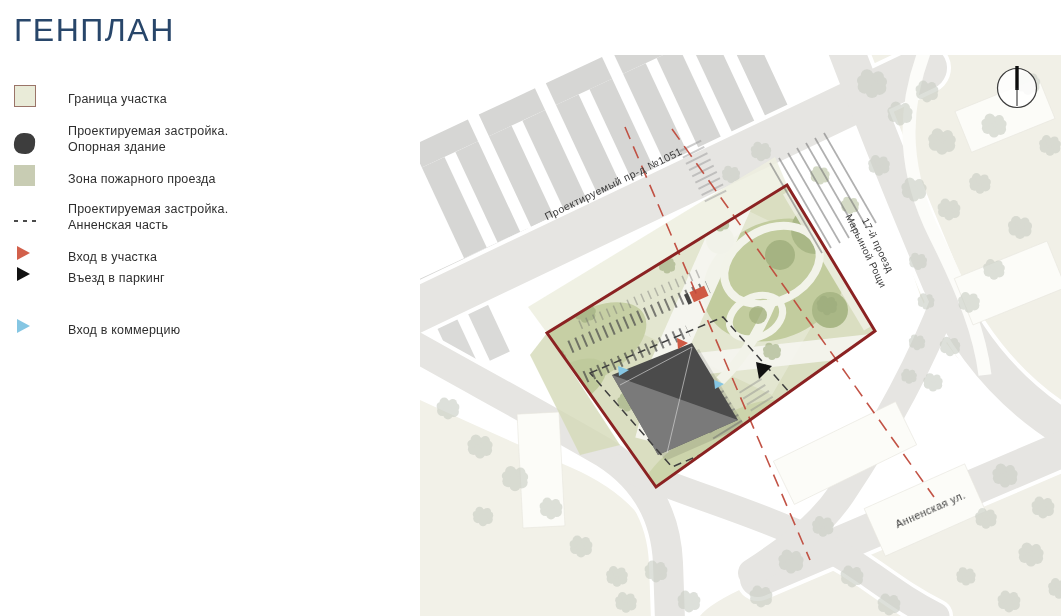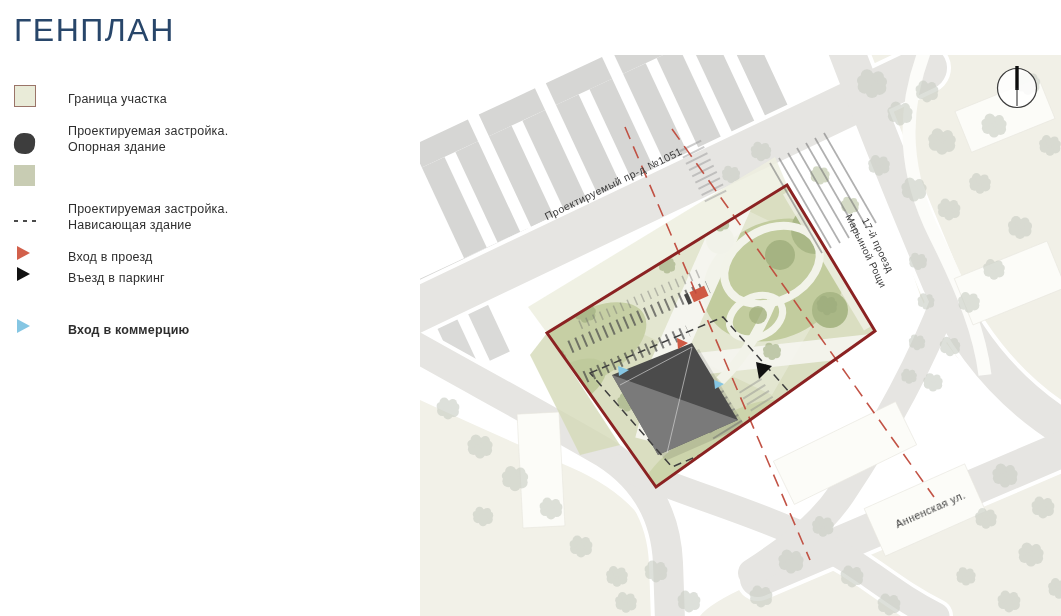--- a/index.html
+++ b/index.html
@@ -15,21 +15,21 @@
   .sw-base{width:21px;height:21px;background:#3d3d3d;border-radius:46% 38% 44% 40%;
        transform:rotate(4deg);}
   .sw-fire{width:21px;height:21px;background:#c8ccb3;}
   .sw-dash{display:flex;gap:5px;margin-top:9px;}
   .sw-dash i{display:block;width:8px;height:2.2px;background:#4a4a4a;}
   .tri{width:0;height:0;border-style:solid;border-width:7px 0 7px 13px;
        border-color:transparent transparent transparent currentColor;margin:3px 0 0 3px;}
   .tri-red{color:#d2604b;}
   .tri-black{color:#111;}
   .tri-blue{color:#85c6e3;}
-  .bold .ltext{font-weight:700;}
+  .bold .ltext{font-weight:400;}
   .map-wrap{position:absolute;left:420px;top:55px;width:641px;height:561px;}
   svg text{font-family:"Liberation Sans",sans-serif;fill:#3a3a3a;}
 </style>
 </head>
 <body>
 
 <div class="page-title">ГЕНПЛАН</div>
 
 <div class="legend">
 
@@ -45,39 +45,40 @@
         <div class="sw-base"></div>
       </div>
     <div class="ltext"><span>Проектируемая застройка.</span><br>
       <span>Опорная здание</span></div>
   </div>
 
   <div class="legend-row" style="top:80px">
     <div class="licon">
         <div class="sw-fire"></div>
       </div>
+    <div class="ltext">Зона пожарного проезда</div>
   </div>
 
   <div class="legend-row" style="top:113px">
     <div class="licon">
         <div class="sw-dash">
           <i></i>
           <i></i>
           <i></i>
         </div>
       </div>
     <div class="ltext"><span>Проектируемая застройка.</span><br>
-      <span>Нависающая здание</span></div>
+      <span>Анненская часть</span></div>
   </div>
 
   <div class="legend-row" style="top:158px">
     <div class="licon">
         <div class="tri tri-red"></div>
       </div>
-    <div class="ltext">Вход в проезд</div>
+    <div class="ltext">Вход в участка</div>
   </div>
 
   <div class="legend-row" style="top:179px">
     <div class="licon">
         <div class="tri tri-black"></div>
       </div>
     <div class="ltext">Въезд в паркинг</div>
   </div>
 
   <div class="legend-row bold" style="top:231px">

